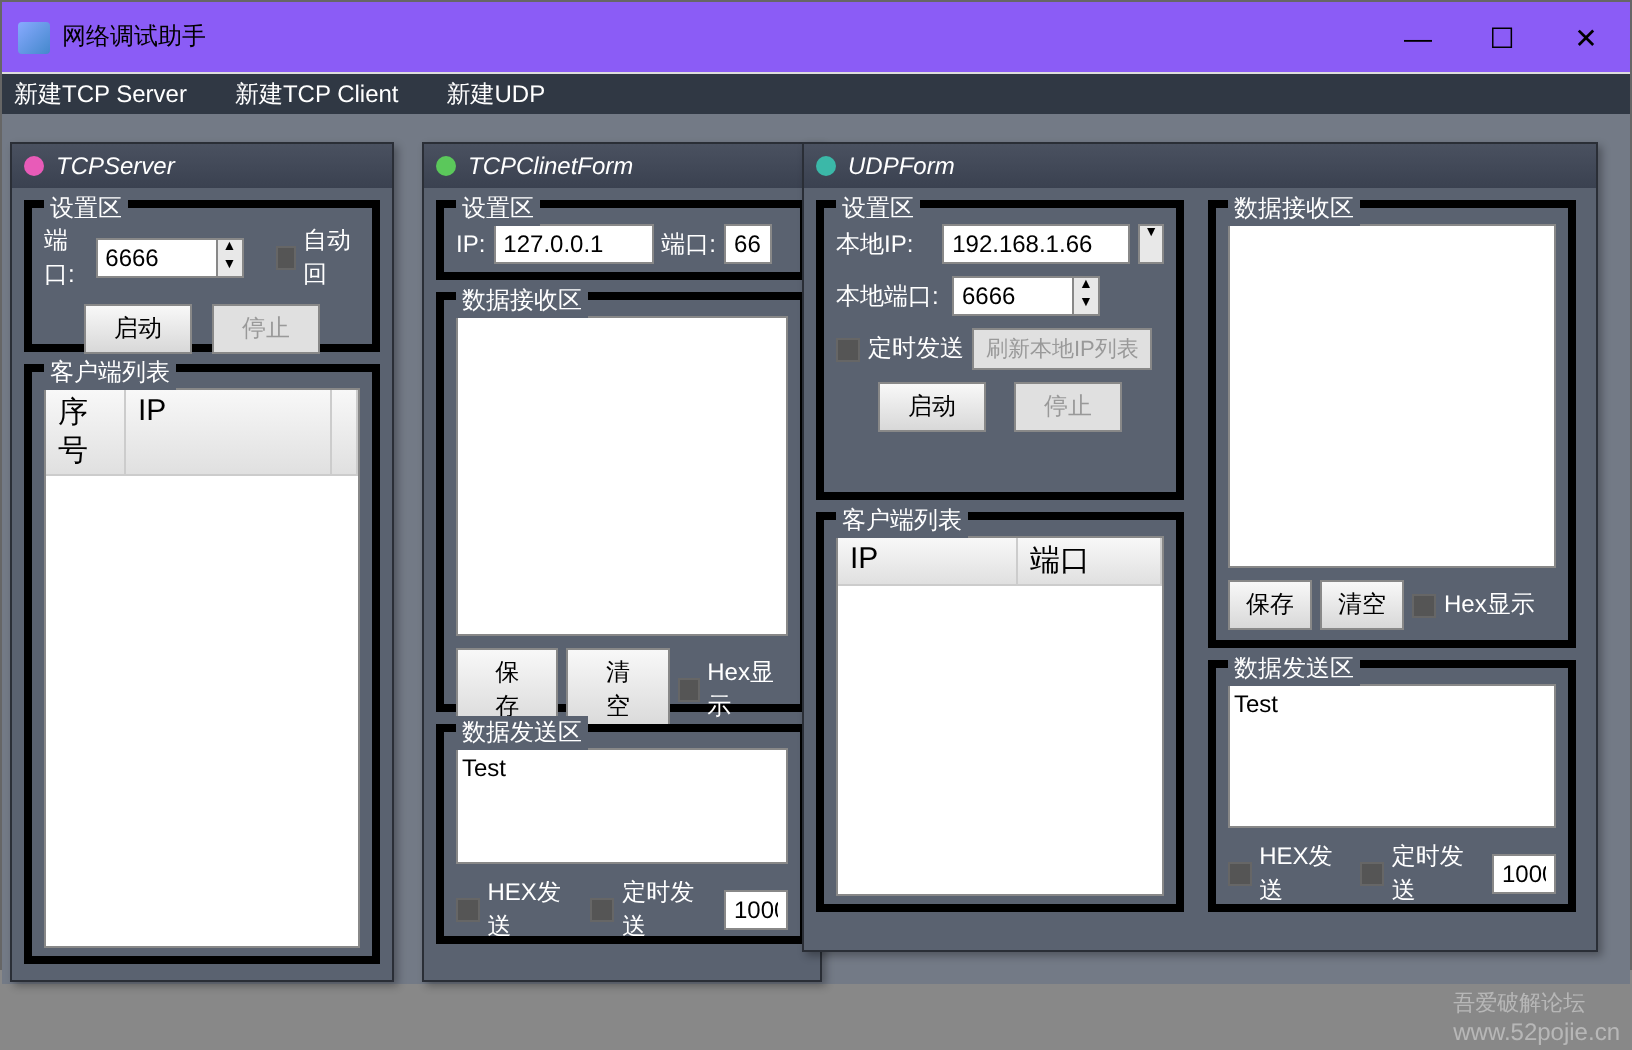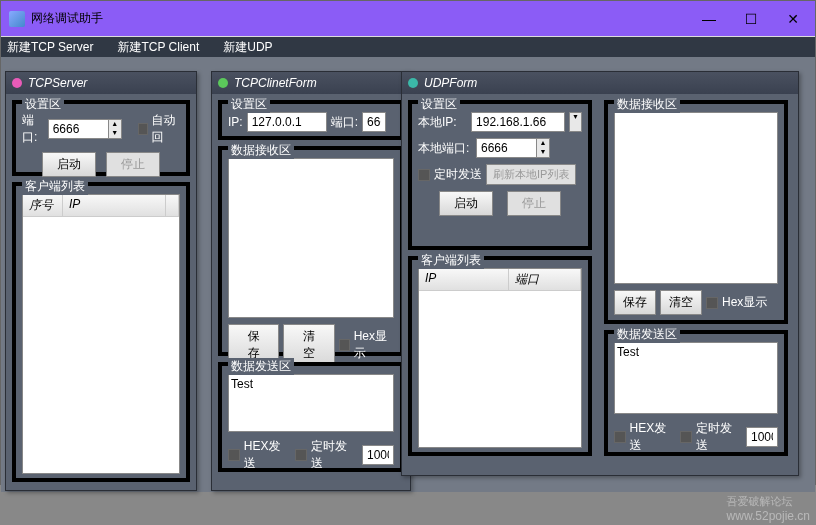--- a/index.html
+++ b/index.html
@@ -37,21 +37,21 @@
 
 .btn { background: linear-gradient(#f8f8f8,#d8d8d8); border: 1px solid #888; padding: 3px 14px; cursor: pointer; }
 .btn.disabled { color: #999; background: #e0e0e0; }
 
 .checkbox { width: 12px; height: 12px; border: 1px solid #666; background: #555; display: inline-block; }
 
 .textarea { background: #fff; border: 1px solid #888; width: 100%; min-height: 40px; padding: 2px; }
 
 .table { background: #fff; border: 1px solid #888; }
 .table-header { display: flex; background: linear-gradient(#f8f8f8,#e0e0e0); border-bottom: 1px solid #ccc; }
-.table-header .th { padding: 2px 6px; border-right: 1px solid #ccc; font-size: 12px; font-style: italic; }
+.table-header .th { padding: 2px 6px; border-right: 1px solid #ccc; font-size: 15px; }
 .table-body { min-height: 60px; }
 
 .watermark { position: absolute; right: 6px; bottom: 2px; color: rgba(255,255,255,0.4); font-size: 12px; }
 .watermark .cn { font-size: 11px; }
 </style>
 </head>
 <body>
 
 <div class="main-window">
   <div class="titlebar">

